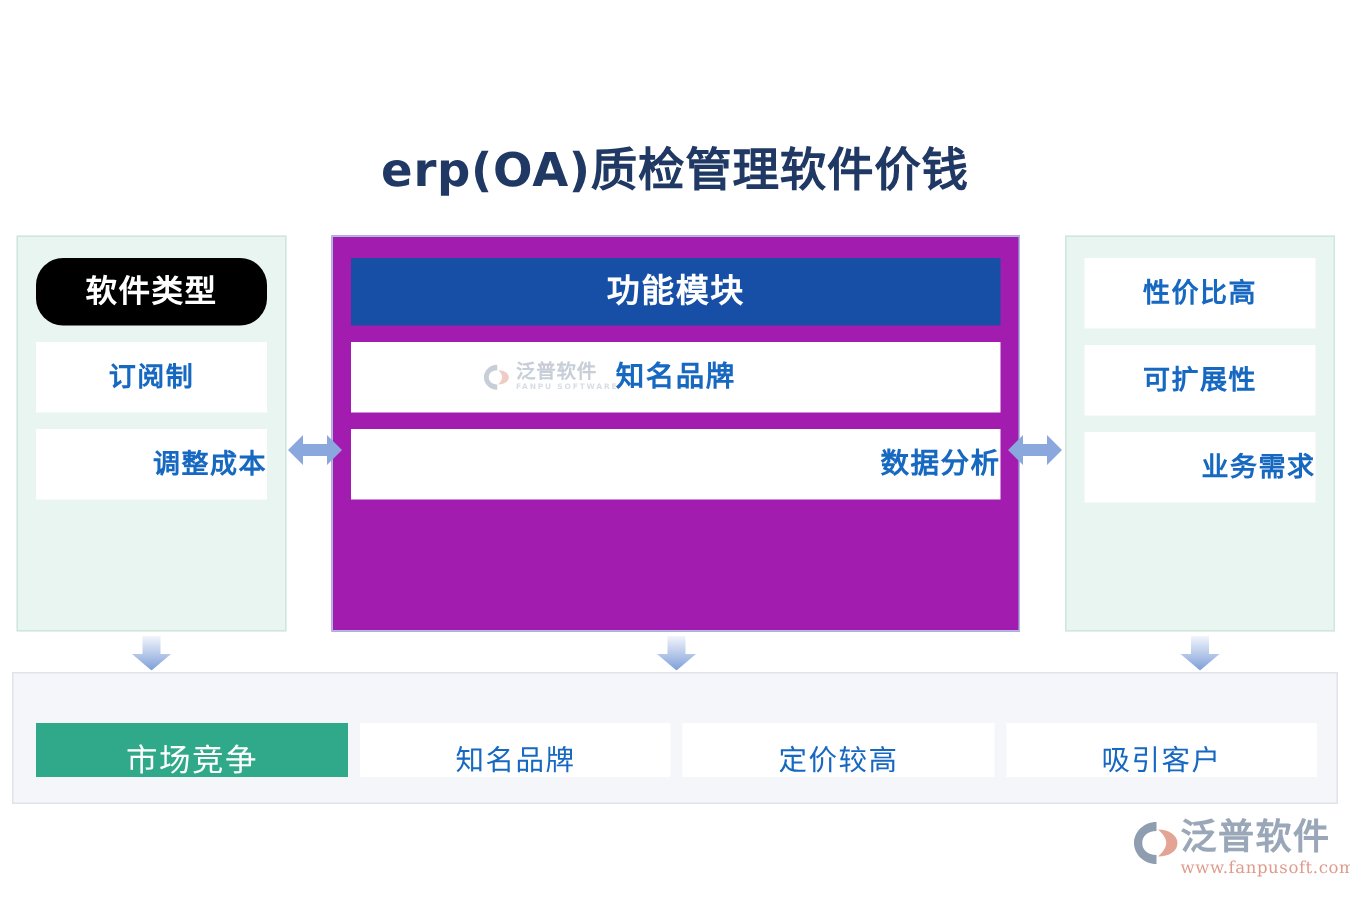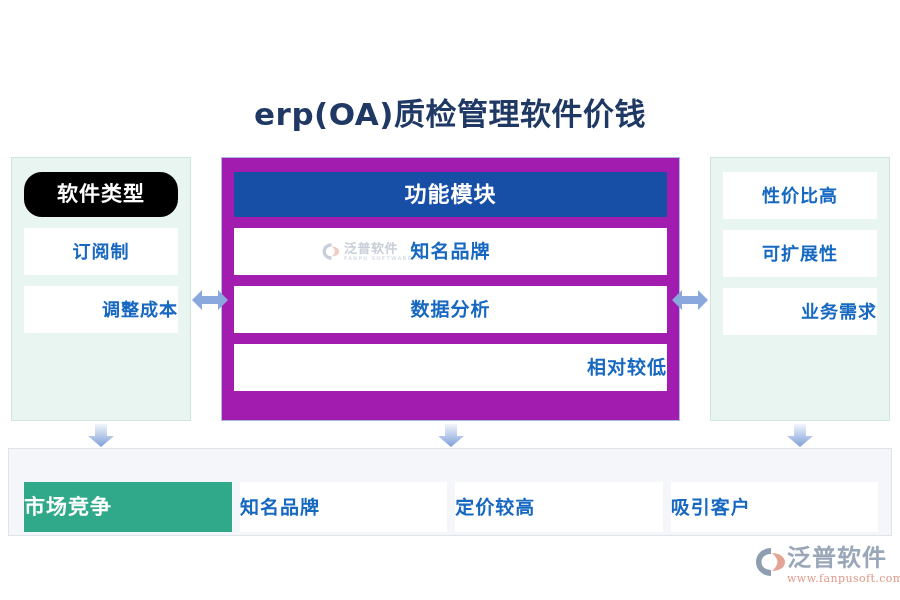--- a/index.html
+++ b/index.html
@@ -162,25 +162,25 @@
     position: absolute;
     left: 15px;
     top: 33px;
     width: 854px;
     height: 50px;
     display: flex;
     gap: 8px;
   }
   .bottom-cell {
     box-sizing: border-box;
-    height: 50px;
+    height: 36px;
     line-height: 50px;
-    text-align: left;
+    text-align: center;
     font-size: 19px;
-    font-weight: bold;
+    font-weight: normal;
     letter-spacing: 1px;
     white-space: nowrap;
   }
   .bottom-cell.head {
     width: 208px;
     flex: 0 0 208px;
     background: #2fa98a;
     color: #ffffff;
     font-size: 21px;
   }
@@ -247,21 +247,20 @@
         </svg>
         <span class="wm-text">
           <span class="wm-cn">泛普软件</span>
           <span class="wm-en">FANPU SOFTWARE</span>
         </span>
       </span>
       <span>知名品牌</span>
     </div>
 
     <div class="panel-row">数据分析</div>
-    <div class="panel-row">相对较低</div>
   </div>
 
   <div class="panel side" id="panel-right">
     <div class="panel-row">性价比高</div>
     <div class="panel-row">可扩展性</div>
     <div class="panel-row">业务需求</div>
   </div>
 </div>
 
 <svg class="h-arrow" id="h-arrow-left" viewBox="0 0 36 26">

